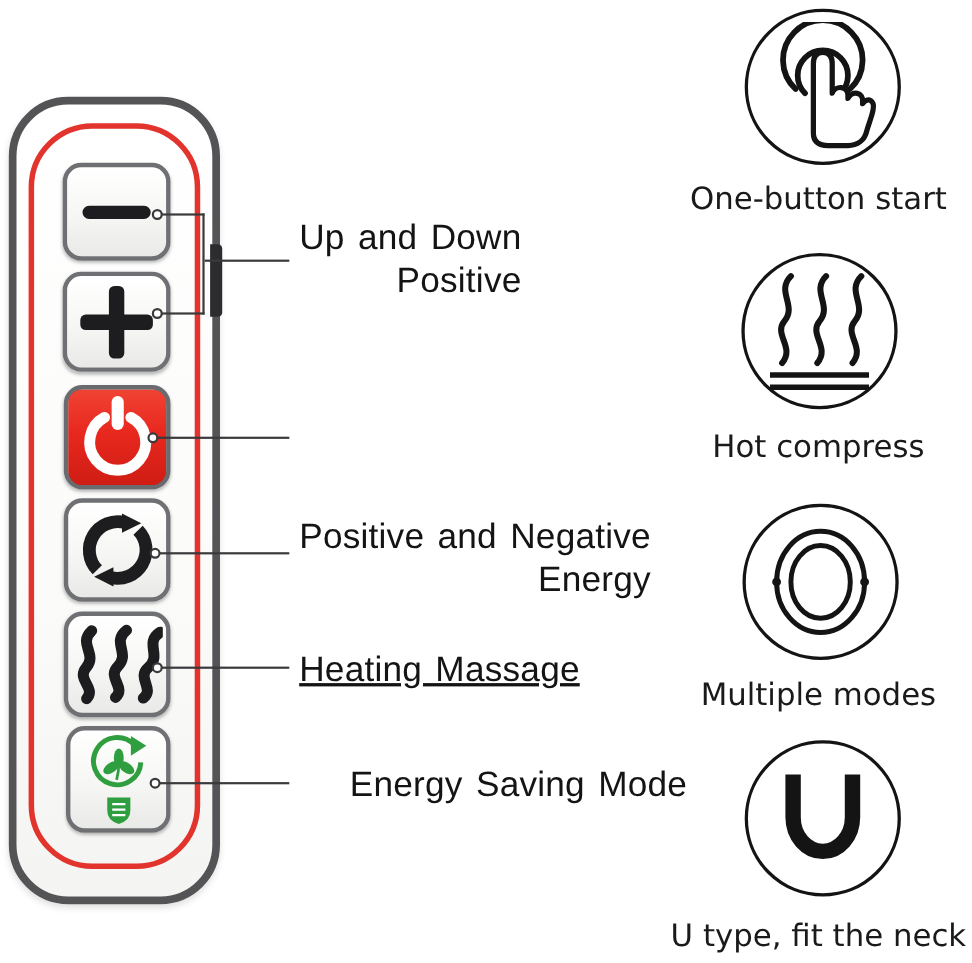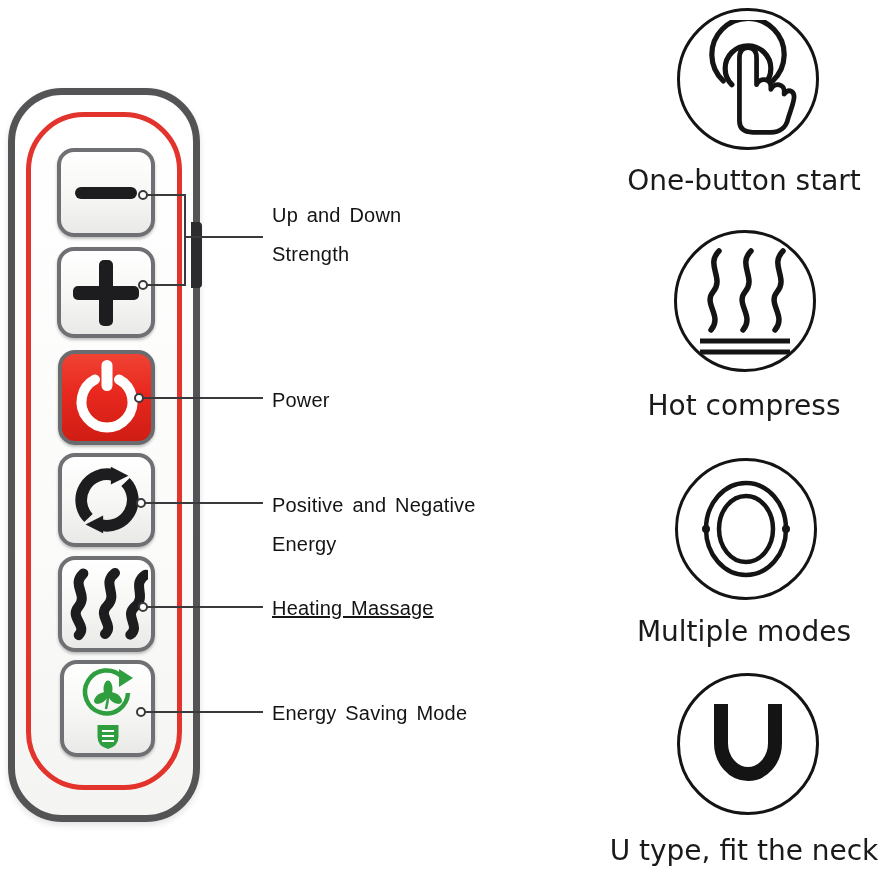--- a/index.html
+++ b/index.html
@@ -39,22 +39,22 @@
   .cline{position:absolute;background:#3a3a3c;}
   .cline.h{height:2px;}
   .cline.v{width:2px;}
   .cmarker{
     position:absolute;width:10px;height:10px;border-radius:50%;
     box-sizing:border-box;border:2px solid #3a3a3c;background:#ffffff;
   }
 
   
   .callout-label{
-    position:absolute;left:272px;font-size:20px;line-height:39px;
-    letter-spacing:0.2px;word-spacing:3px;color:#141414;white-space:nowrap;
+    position:absolute;left:272px;font-size:32px;line-height:39px;
+    letter-spacing:0.2px;word-spacing:3px;color:#141414;white-space:nowrap;text-align:right;
   }
 
   
   .feature-circle{
     position:absolute;width:142px;height:142px;box-sizing:border-box;
     border:3.5px solid #141414;border-radius:50%;
     display:flex;align-items:center;justify-content:center;background:#ffffff;
   }
   .feature-label{
     position:absolute;left:594px;width:300px;text-align:center;
@@ -136,33 +136,30 @@
   <div class="cline h" style="left:147px;top:284px;width:39px;"></div>
   <div class="cline v" style="left:184px;top:194px;height:92px;"></div>
   <div class="cline h" style="left:186px;top:236px;width:77px;"></div>
   <div class="cline h" style="left:143px;top:397px;width:120px;"></div>
   <div class="cline h" style="left:145px;top:502px;width:118px;"></div>
   <div class="cline h" style="left:147px;top:606px;width:116px;"></div>
   <div class="cline h" style="left:145px;top:711px;width:118px;"></div>
 
   <div class="callout-label" style="top:196px;">
     <div>Up and Down</div>
-    <div>Strength</div>
-  </div>
-  <div class="callout-label" style="top:381px;">
-    <div>Power</div>
-  </div>
-  <div class="callout-label" style="top:468px;margin-top:18px;">
+    <div>Positive</div>
+  </div>
+  <div class="callout-label" style="top:468px;">
     <div>Positive and Negative</div>
     <div>Energy</div>
   </div>
   <div class="callout-label" style="top:589px;text-decoration:underline;">
     <div>Heating Massage</div>
   </div>
-  <div class="callout-label" style="top:694px;">
+  <div class="callout-label" style="top:694px;margin-left:46px;">
     <div>Energy Saving Mode</div>
   </div>
 
   <div class="feature-circle" style="left:677px;top:8px;">
     <svg width="118" height="118" viewBox="-62 -62 124 124">
       <path d="M -26,2 A 38 38 0 1 1 26,2" stroke="#141414" stroke-width="5.5" fill="none" stroke-linecap="round"></path>
       <path d="M -17,6 A 24 24 0 1 1 17,6" stroke="#141414" stroke-width="5.5" fill="none" stroke-linecap="round"></path>
       <path d="M -9,44 L -9,-22 Q -9,-33 0,-33 Q 9,-33 9,-22 L 9,6
                C 12,-2 24,-1 24,8 L 24,11
                C 28,3 39,5 38,14 L 38,16

